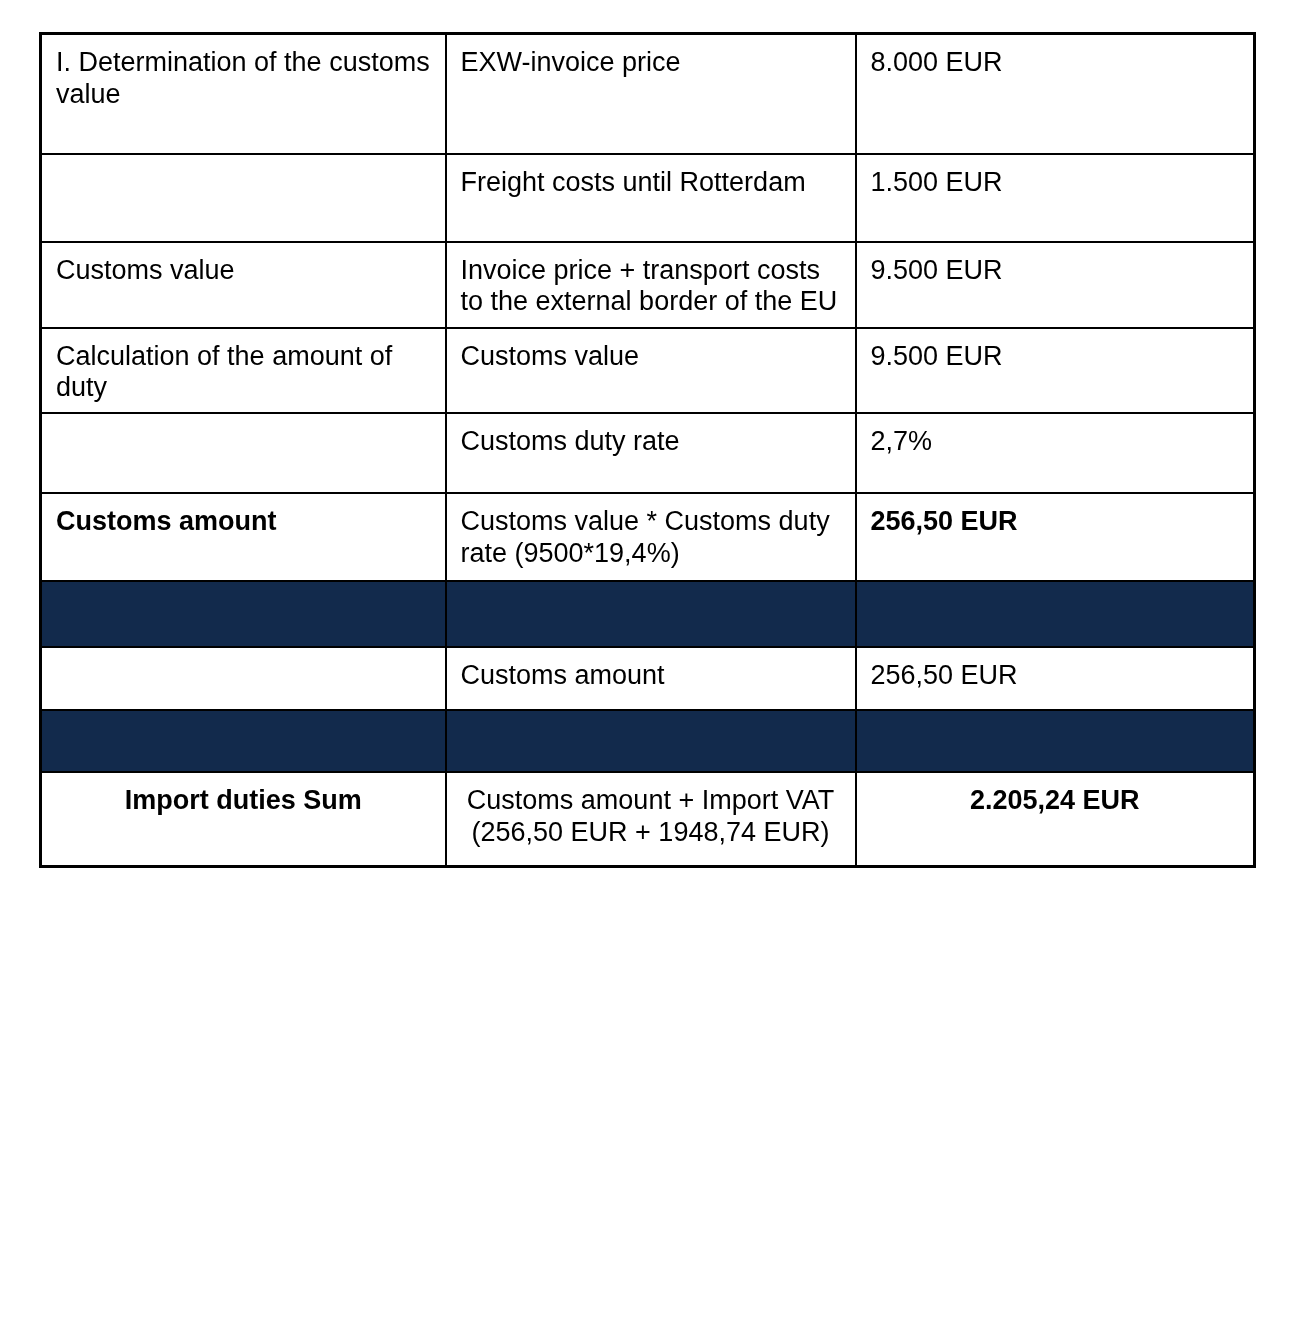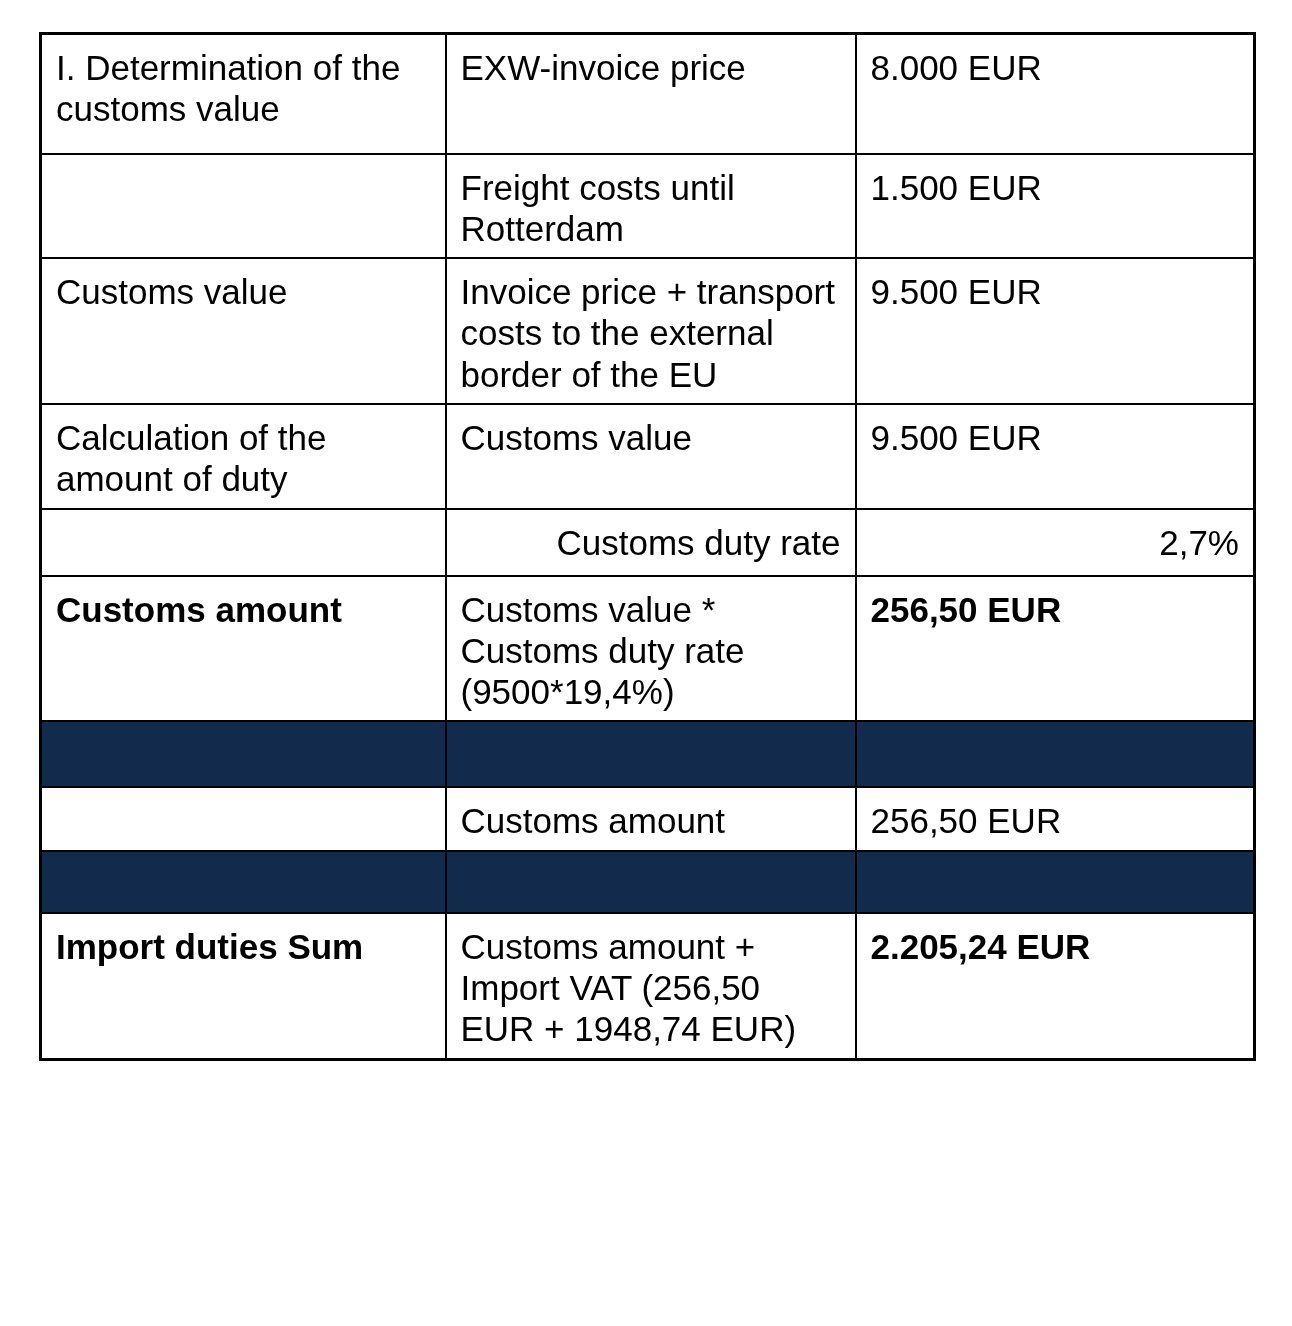--- a/index.html
+++ b/index.html
@@ -24,39 +24,39 @@
     table-layout: fixed;
     border: 3px solid #000000;
   }
   col.c1 { width: 405px; }
   col.c2 { width: 410px; }
   col.c3 { width: 399px; }
   td {
     border: 2px solid #000000;
     vertical-align: top;
     padding: 12px 14px 8px 14px;
-    font-size: 35px;
+    font-size: 27px;
     line-height: 1.18;
     color: #000000;
     word-wrap: break-word;
   }
   tr.r1  { height: 120px; }
   tr.r2  { height: 88px; }
   tr.r3  { height: 86px;  }
   tr.r4  { height: 79px;  }
-  tr.r5  { height: 67px; text-align: right;  }
+  tr.r5  { height: 80px;  }
   tr.r6  { height: 88px;  }
   tr.r7  { height: 66px;  }
   tr.r8  { height: 94px;  }
   tr.r9  { height: 63px;  }
   tr.r10 { height: 66px;  }
   tr.r11 { height: 155px; }
   tr.r12 { height: 92px;  }
   tr.r13 { height: 62px;  }
-  tr.r14 { height: 94px;  }
+  tr.r14 { height: 94px; text-align: center;  }
   tr.row-emphasis td.cell-label,
   tr.row-emphasis td.cell-value {
     font-weight: bold;
   }
   tr.row-separator td {
     background: #122a4c;
     padding: 0;
   }
 </style>
 </head>

